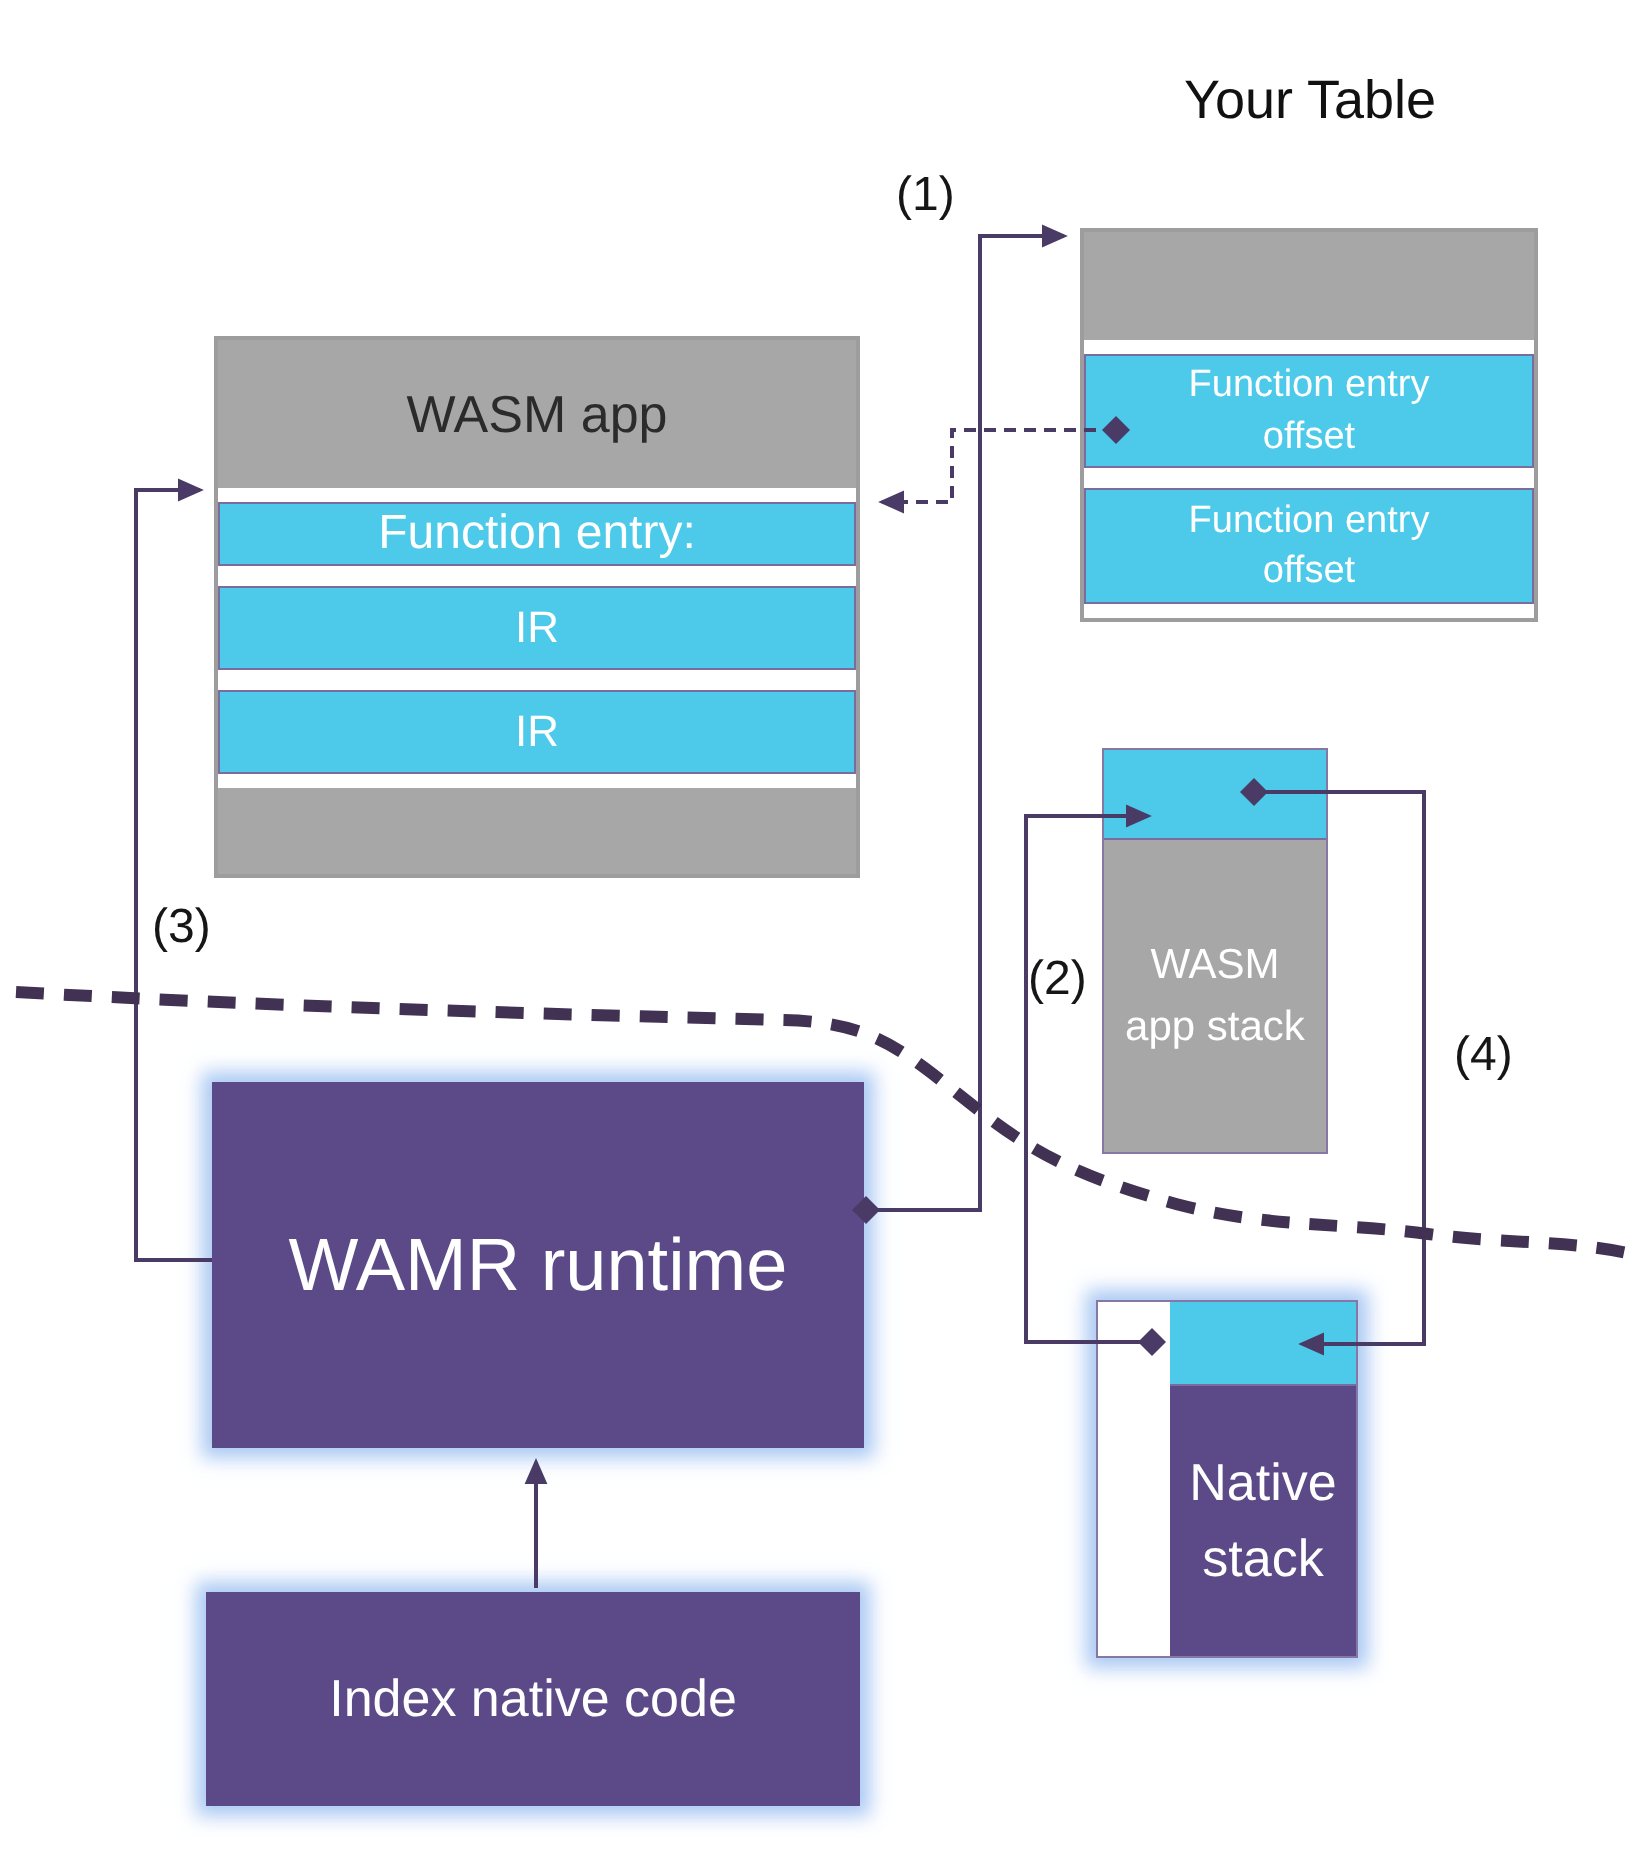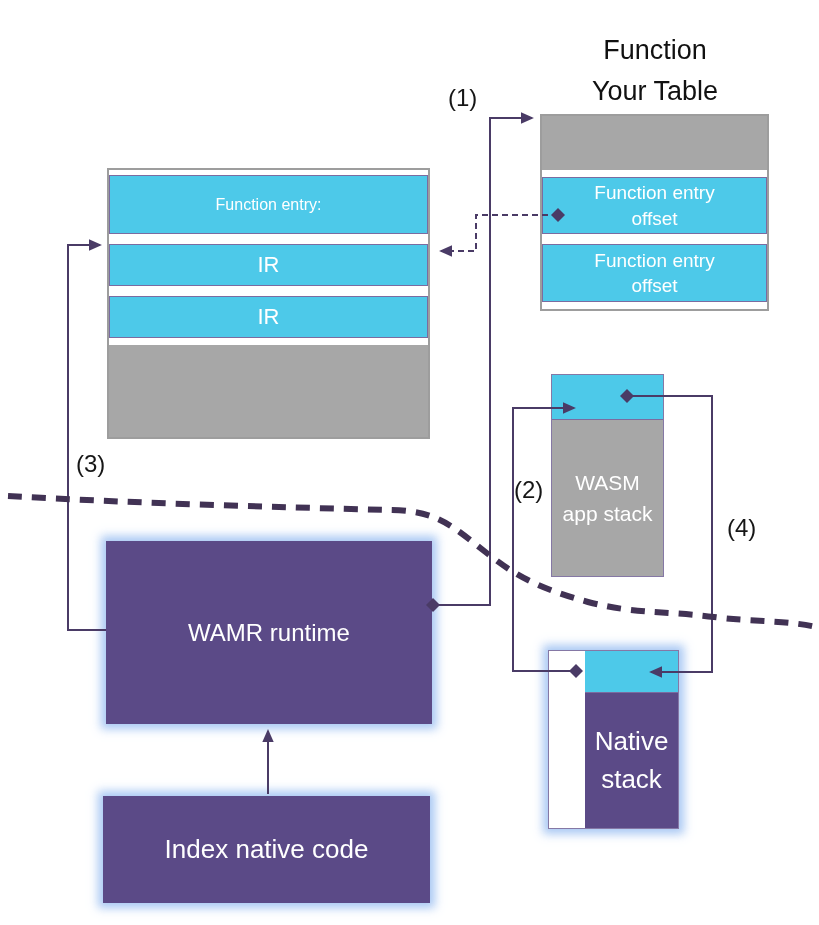--- a/index.html
+++ b/index.html
@@ -43,33 +43,33 @@
   .fit-box{left:540px;top:114px;width:229px;height:197px;}
   .fit-box .seg-gray-top{height:56px;}
   .fit-box .cyan-row{height:60px;font-size:19px;line-height:1.35;}
   .fit-row-text{display:inline-block;width:150px;}
 
   .wasm-app-box{left:107px;top:168px;width:323px;height:271px;}
   .wasm-app-box .seg-gray-top{
     height:74px;display:flex;align-items:center;justify-content:center;
     color:#2b2b2b;font-size:26px;
   }
-  .row-fn{height:59px;font-size:16px;}
+  .row-fn{height:32px;font-size:24px;}
   .row-ir{height:42px;font-size:22px;}
 
   
   .purple-box{
     background:#5b4a87;
     color:#ffffff;
     display:flex;align-items:center;justify-content:center;
     text-align:center;
     box-shadow:0 0 9px 5px rgba(148,186,240,0.8);
     box-sizing:border-box;
   }
-  .wamr-box{left:106px;top:541px;width:326px;height:183px;font-size:24px;}
+  .wamr-box{left:106px;top:541px;width:326px;height:183px;font-size:37px;}
   .native-code-box{left:103px;top:796px;width:327px;height:107px;font-size:26px;}
 
   
   .stack-box{
     display:flex;flex-direction:column;
     box-sizing:border-box;
     border:1px solid #8578a5;
   }
   .stack-cyan-bar{
     background:#4dc9e9;
@@ -99,36 +99,38 @@
   .conn{stroke:#4a3b66;stroke-width:2;fill:none;}
   .dashed{stroke-dasharray:6 4;}
   .wavy{stroke:#413254;stroke-width:6;fill:none;stroke-dasharray:14 10;}
 </style>
 </head>
 <body>
 
 <div class="canvas">
 
   <div class="abs fit-title">
-    <div>Function</div>
     <div>Your Table</div>
   </div>
 
   <div class="abs seg-box fit-box">
     <div class="seg-gray seg-gray-top"></div>
     <div class="cyan-row">
       <span class="fit-row-text">Function entry offset</span>
     </div>
     <div class="cyan-row">
       <span class="fit-row-text">Function entry offset</span>
     </div>
     <div class="seg-gray seg-gray-bottom"></div>
   </div>
 
   <div class="abs seg-box wasm-app-box">
+    <div class="seg-gray seg-gray-top">
+      <span>WASM app</span>
+    </div>
     <div class="cyan-row row-fn">
       <span>Function entry:</span>
     </div>
     <div class="cyan-row row-ir">
       <span>IR</span>
     </div>
     <div class="cyan-row row-ir">
       <span>IR</span>
     </div>
     <div class="seg-gray seg-gray-bottom"></div>

